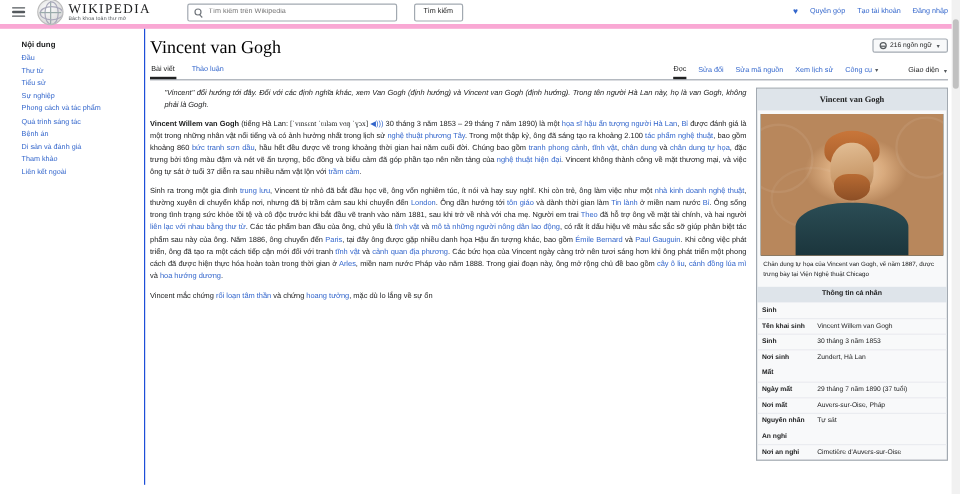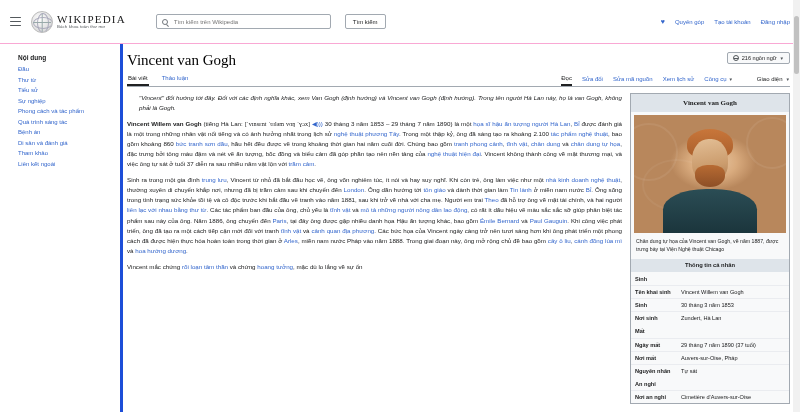--- a/index.html
+++ b/index.html
@@ -11,23 +11,23 @@
     font-family: "Liberation Sans", sans-serif;
     font-size: 6.5px;
     color: #202122;
   }
   a { color: #3366cc; text-decoration: none; }
 
   
   .header {
     display: flex;
     align-items: center;
-    height: 44px;
+    height: 24px;
     padding: 0 10px;
-    border-bottom: 1px solid #f9a8d4;
+    border-bottom: 4px solid #f9a8d4;
     background: #fff;
     gap: 8px;
   }
   .hamburger {
     width: 11px; height: 9px;
     display: flex; flex-direction: column; justify-content: space-between;
     margin-right: 2px;
   }
   .hamburger span { display: block; height: 1.3px; background: #54595d; border-radius: 1px; }
   .logo-wrap { display: flex; align-items: center; gap: 4px; }
@@ -99,21 +99,21 @@
   .sidebar h3 {
     font-size: 6.5px; font-weight: bold; margin: 0 0 5px 0; color: #202122;
   }
   .sidebar ul { list-style: none; margin: 0; padding: 0; }
   .sidebar li { margin-bottom: 4.5px; }
   .sidebar li a { color: #3366cc; }
 
   .content {
     flex: 1; min-width: 0;
     padding: 8px 10px 0 4px;
-    border-left: 3px solid #1d4ed8;
+    border-left: 1px solid #1d4ed8;
     position: relative;
   }
   .title-row { display: flex; align-items: flex-start; }
   h1.page-title {
     font-family: "Liberation Serif", serif;
     font-size: 15px; font-weight: normal; margin: 0 0 4px 0; color: #000;
   }
   .lang-btn {
     margin-left: auto; display: flex; align-items: center; gap: 3px;
     border: 1px solid #a2a9b1; border-radius: 2px; background: #f8f9fa;

